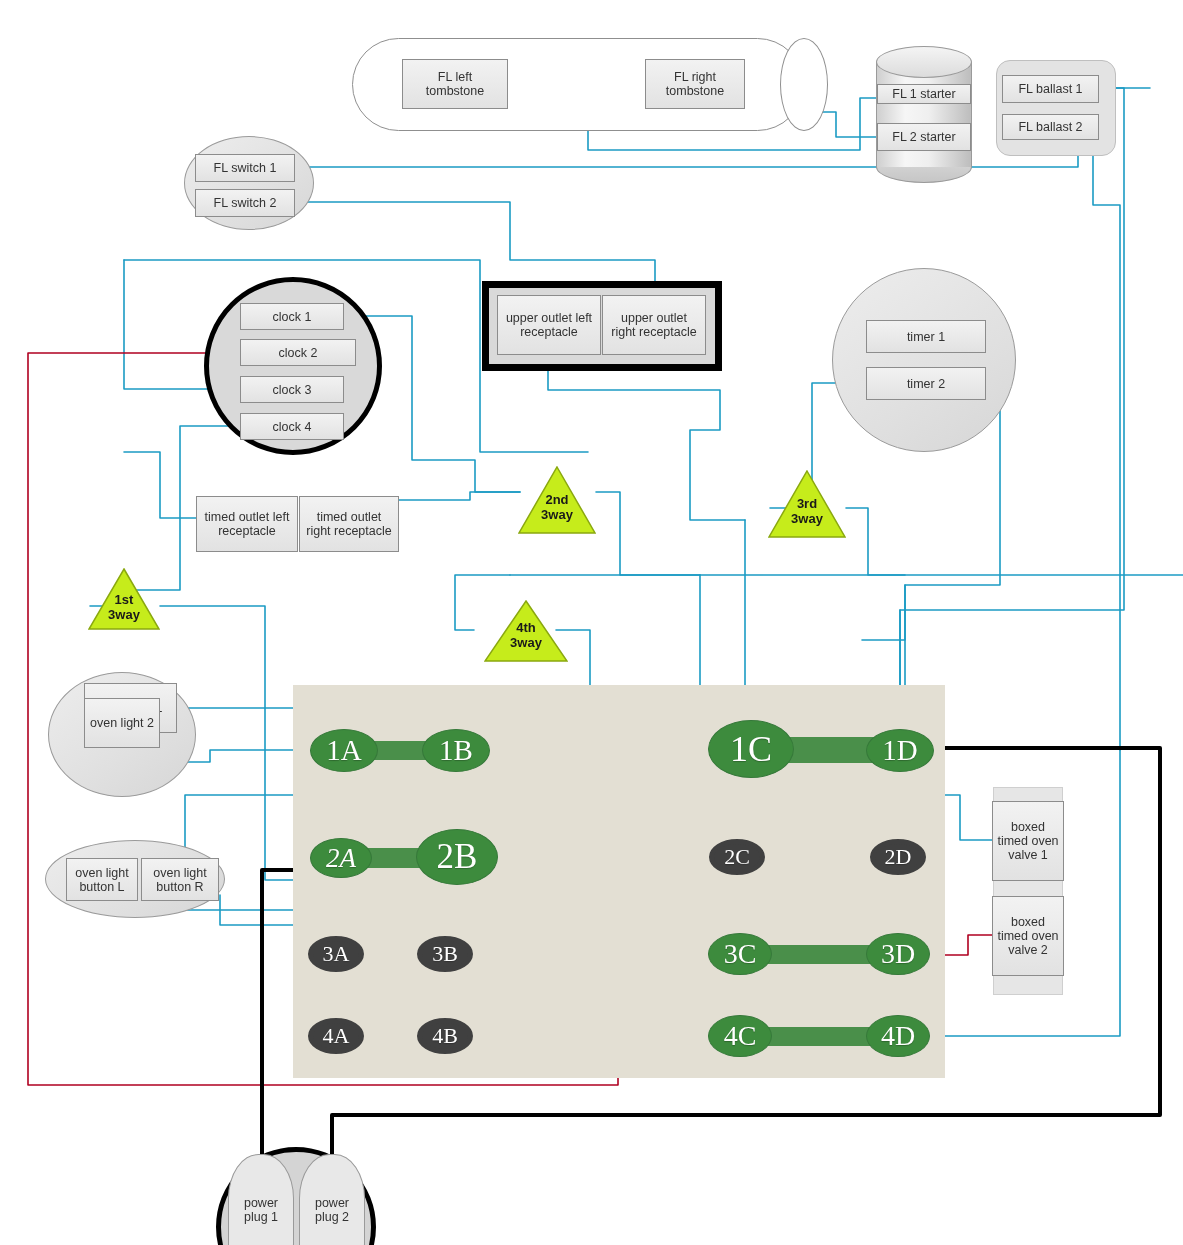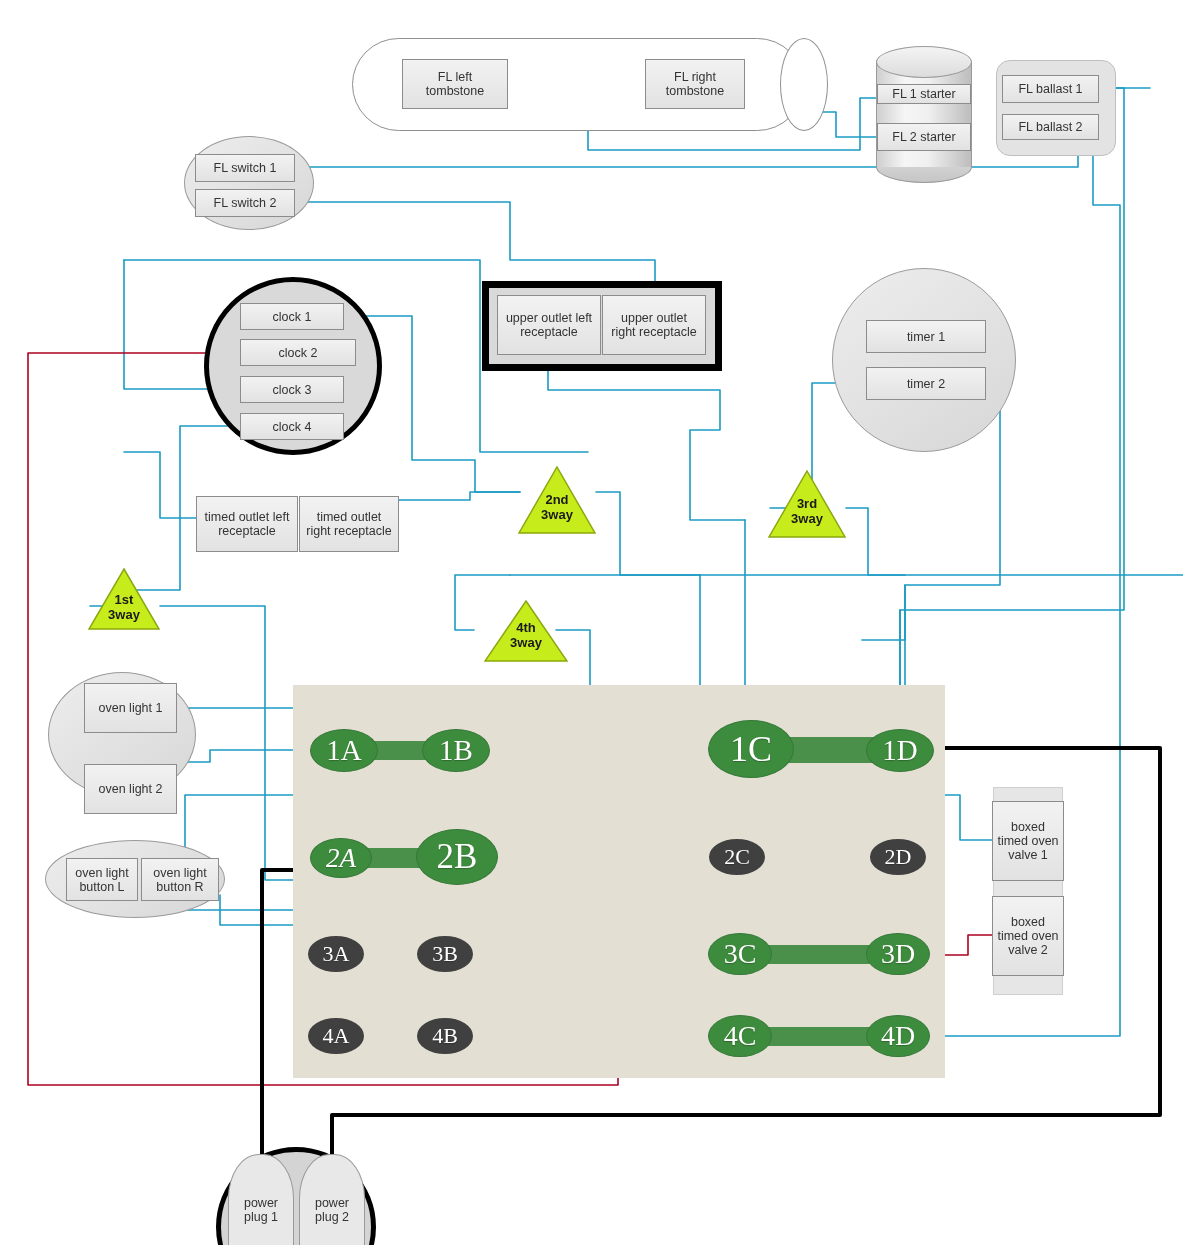--- a/index.html
+++ b/index.html
@@ -359,21 +359,21 @@
     <div class="tri" style="left:484px; top:600px; width:84px; height:62px;">
       <svg width="84" height="62" viewBox="0 0 84 62">
         <polygon points="42,1 83,61 1,61" fill="#c6ec1b" stroke="#8aa80f" stroke-width="1.5"></polygon>
       </svg>
       <span class="lbl" style="top:20px;">4th
 3way</span>
     </div>
 
     <div class="shape s-ellipse" style="left:48px; top:672px; width:148px; height:125px;"></div>
     <div class="lbox" style="left:84px; top:683px; width:93px; height:50px;">oven light 1</div>
-    <div class="lbox" style="left:84px; top:764px; width:93px; height:50px;text-align:right;">oven light 2</div>
+    <div class="lbox" style="left:84px; top:698px; width:76px; height:50px;text-align:right;">oven light 2</div>
 
     <div class="shape s-ellipse" style="left:45px; top:840px; width:180px; height:78px;"></div>
     <div class="lbox" style="left:66px; top:858px; width:72px; height:43px;">oven light
 button L</div>
     <div class="lbox" style="left:141px; top:858px; width:78px; height:43px;">oven light
 button R</div>
 
     <div class="shape s-rect" style="left:993px; top:787px; width:70px; height:208px;"></div>
     <div class="lbox" style="left:992px; top:801px; width:72px; height:80px;">boxed
 timed oven

